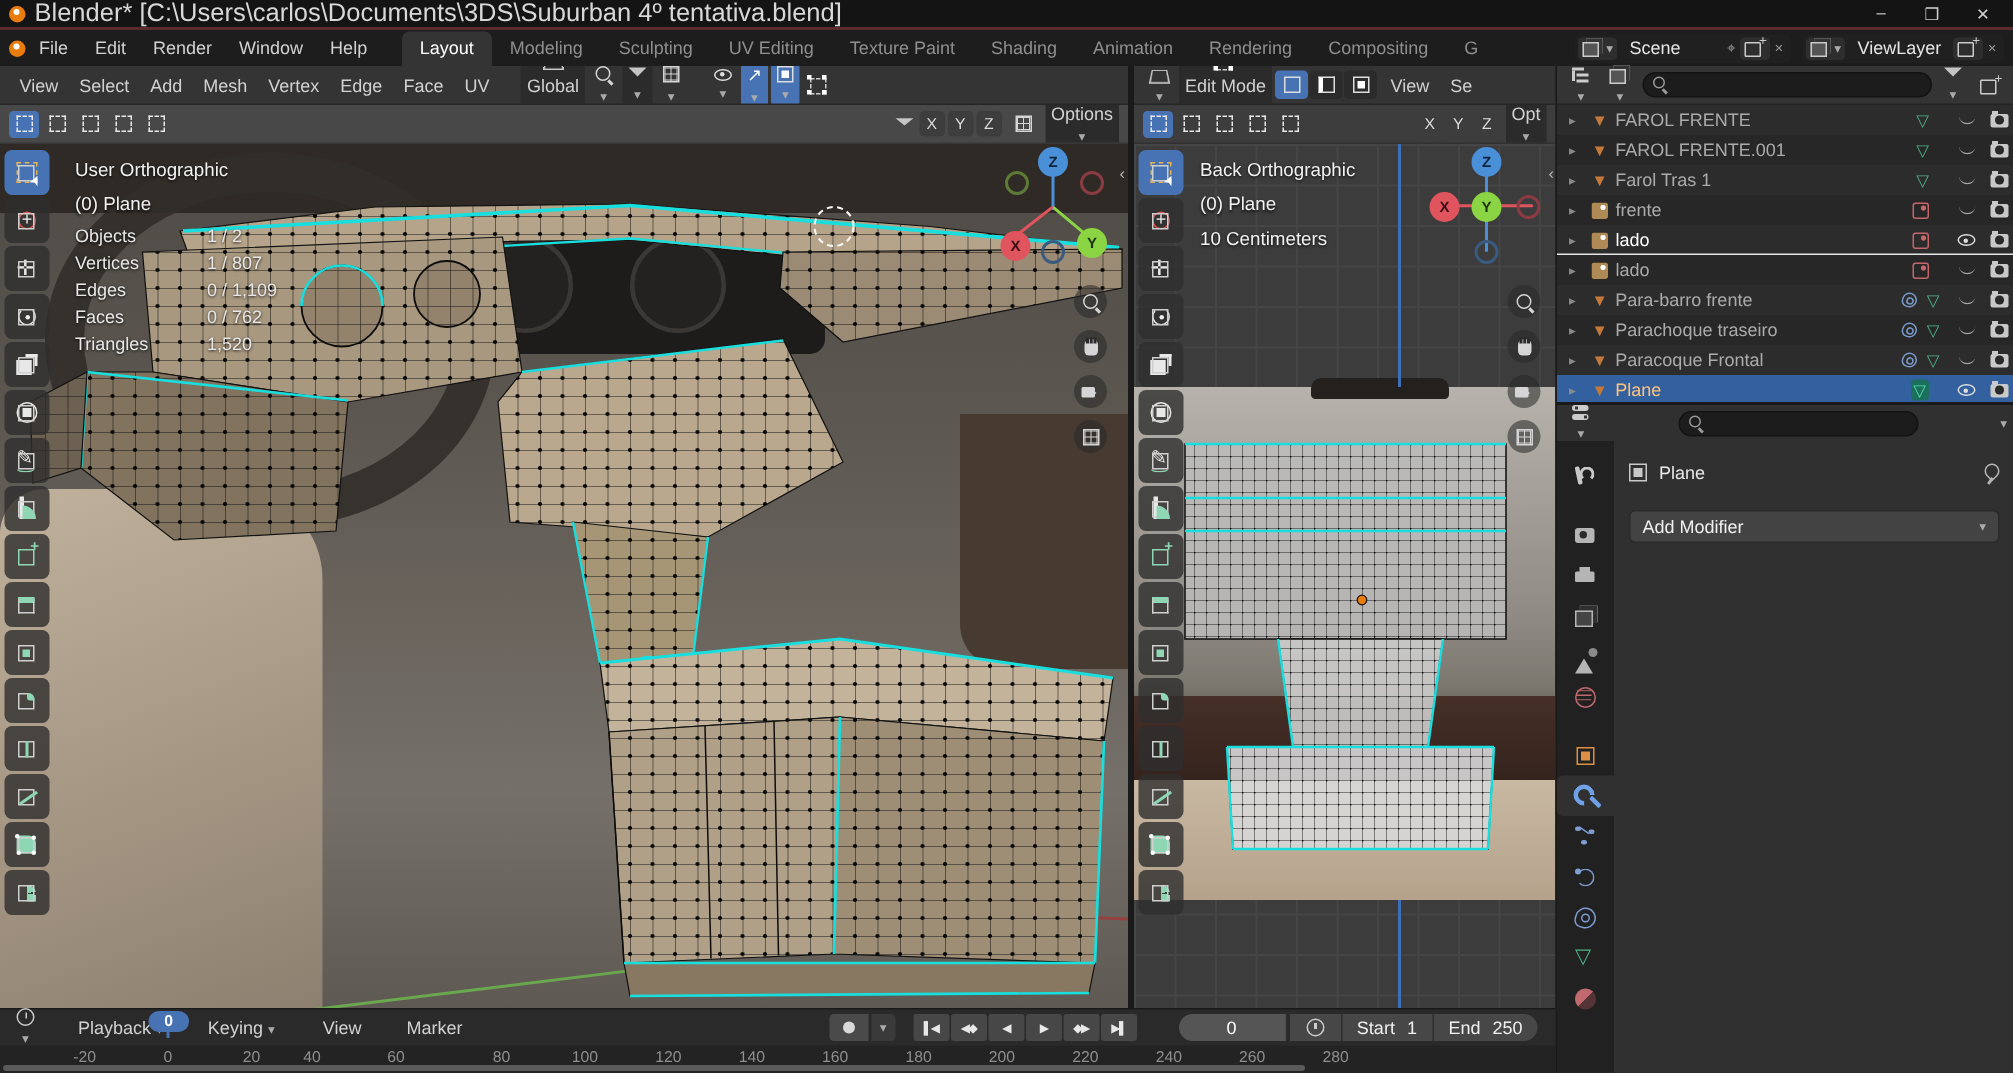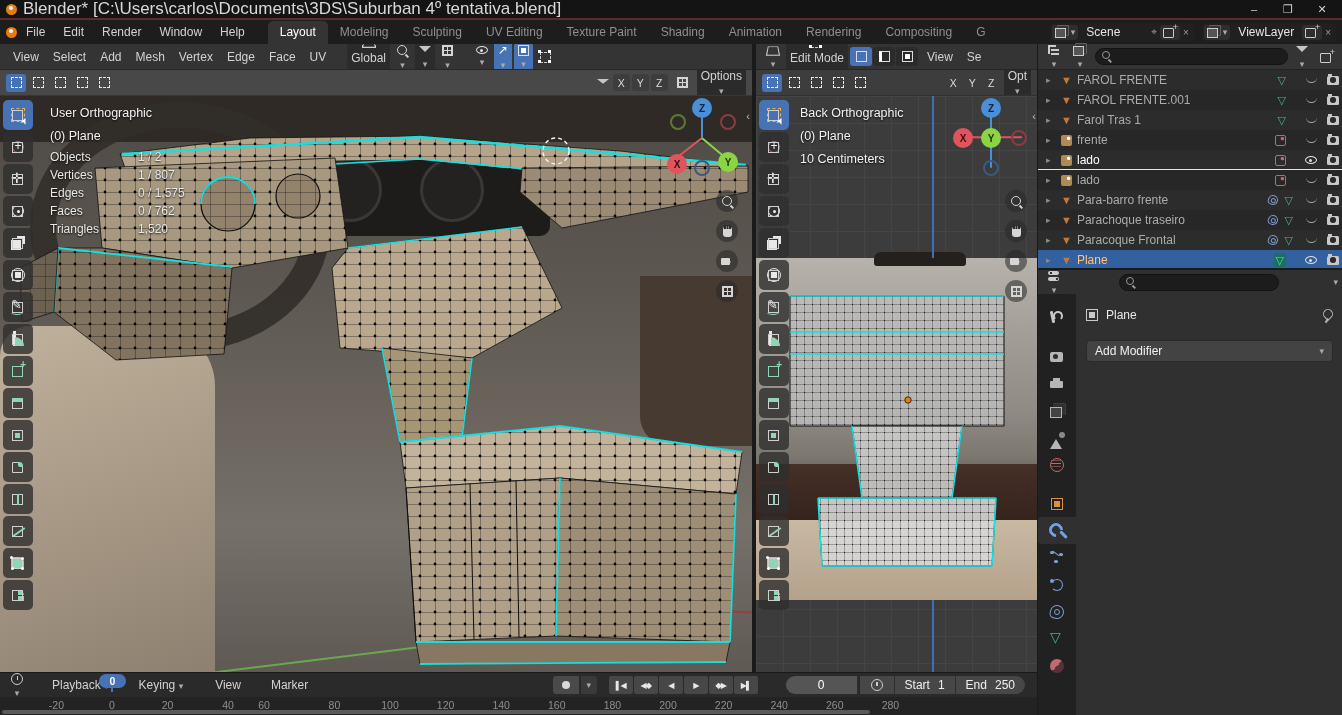--- a/index.html
+++ b/index.html
@@ -445,21 +445,21 @@
       <div class="srow">
             <span class="slabel">Objects</span>
             <span>1 / 2</span>
           </div>
           <div class="srow">
             <span class="slabel">Vertices</span>
             <span>1 / 807</span>
           </div>
           <div class="srow">
             <span class="slabel">Edges</span>
-            <span>0 / 1,575</span>
+            <span>0 / 1,109</span>
           </div>
           <div class="srow">
             <span class="slabel">Faces</span>
             <span>0 / 762</span>
           </div>
           <div class="srow">
             <span class="slabel">Triangles</span>
             <span>1,520</span>
           </div>
         </div>
@@ -1032,21 +1032,21 @@
           <span>End</span>
           <span>250</span>
         </span>
     </span>
   </div>
   <div id="tlruler">
 
   <span class="tick" style="left: 36.4px;">-20</span>
       <span class="tick" style="left: 92px;">0</span>
       <span class="tick" style="left: 147.6px;">20</span>
-      <span class="tick" style="left: 208px;">40</span>
+      <span class="tick" style="left: 188px;">40</span>
       <span class="tick" style="left: 244px;">60</span>
       <span class="tick" style="left: 314.4px;">80</span>
       <span class="tick" style="left: 370px;">100</span>
       <span class="tick" style="left: 425.6px;">120</span>
       <span class="tick" style="left: 481.2px;">140</span>
       <span class="tick" style="left: 536.8px;">160</span>
       <span class="tick" style="left: 592.4px;">180</span>
       <span class="tick" style="left: 648px;">200</span>
       <span class="tick" style="left: 703.6px;">220</span>
       <span class="tick" style="left: 759.2px;">240</span>

